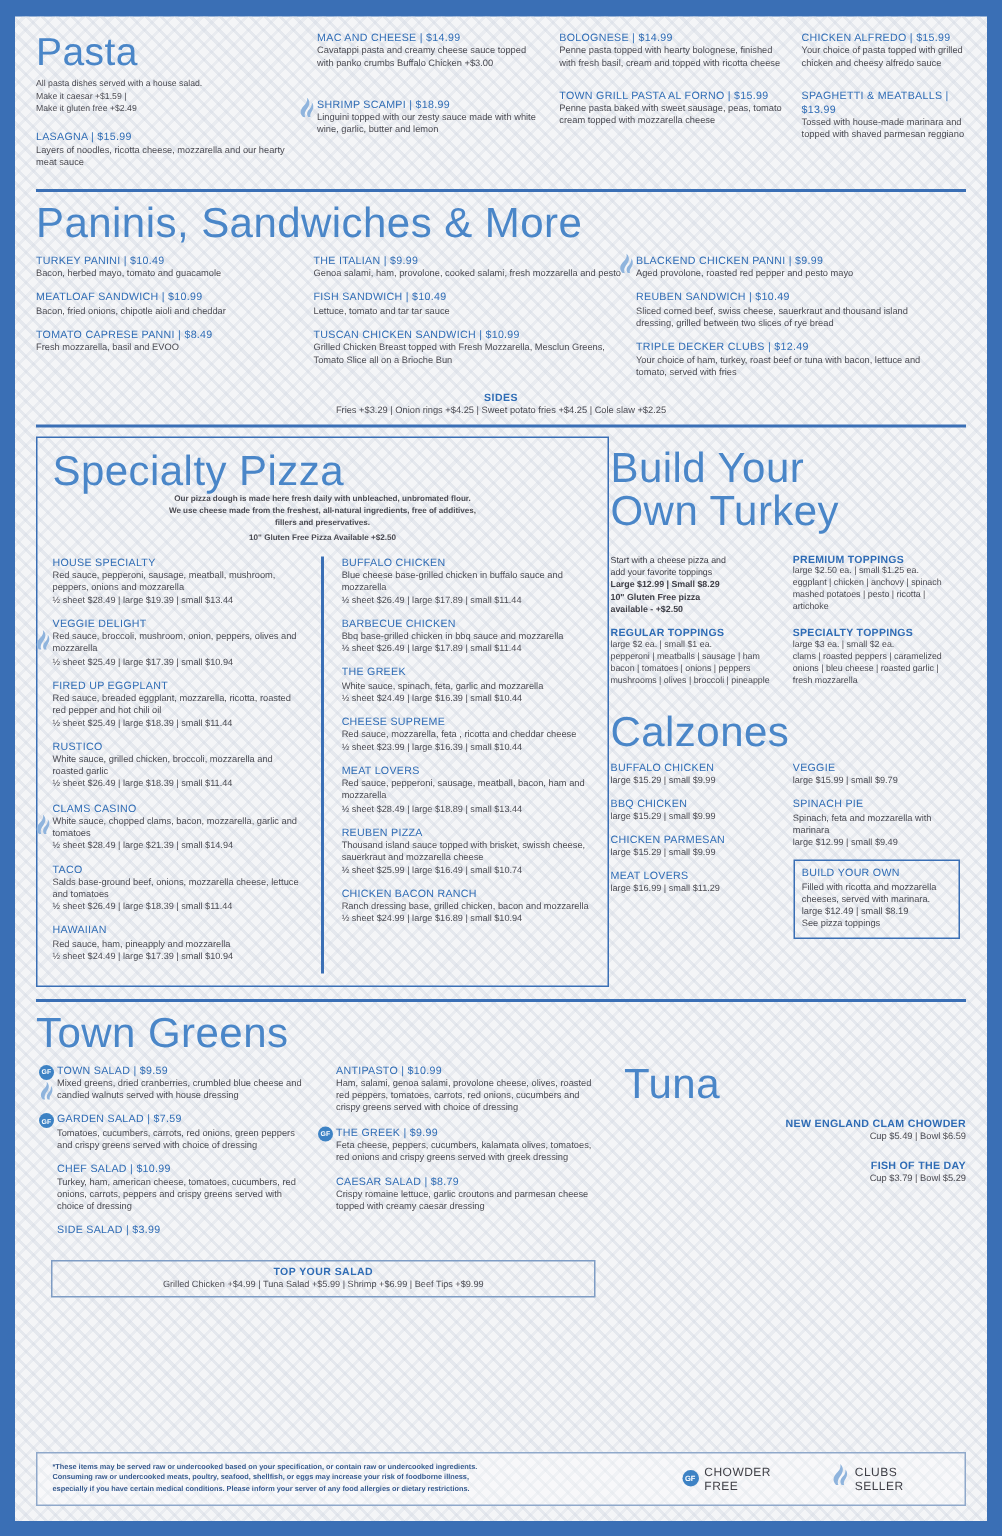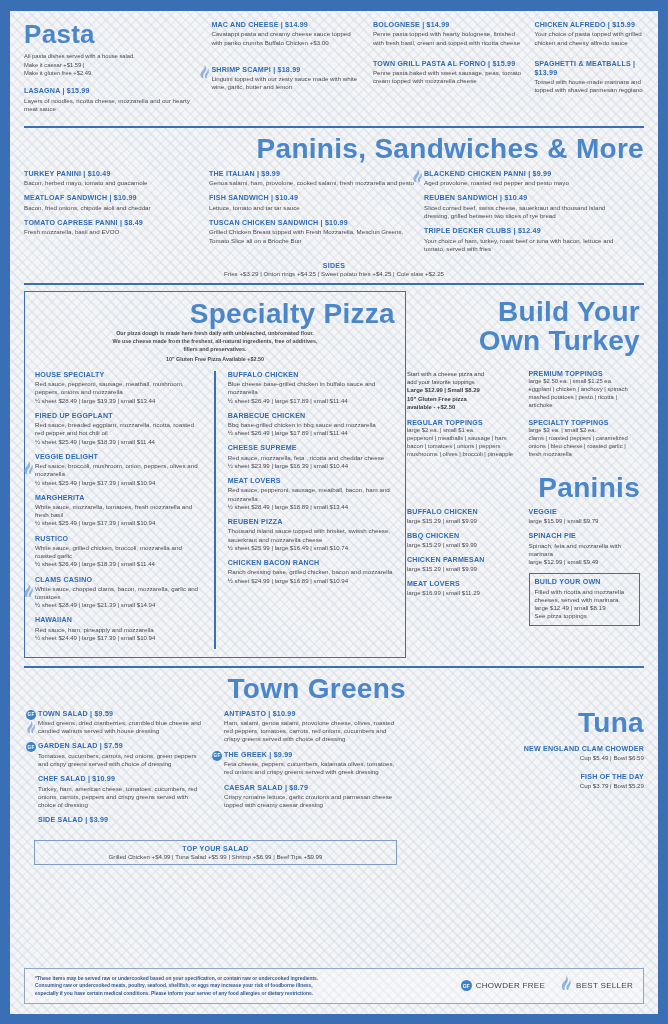--- a/index.html
+++ b/index.html
@@ -20,29 +20,29 @@
     width: 100%; height: 100%;
     background: #f4f5f7;
     background-image:
       repeating-linear-gradient(45deg, rgba(210,216,226,.45) 0 2px, rgba(0,0,0,0) 2px 7px),
       repeating-linear-gradient(-45deg, rgba(210,216,226,.32) 0 2px, rgba(0,0,0,0) 2px 7px);
     padding: 10px 14px;
     overflow: hidden;
   }
 
   .sect-title {
-    font-size: 26px; font-weight: 700; color: #4a86c8;
+    font-size: 26px; font-weight: 400; color: #4a86c8;
     letter-spacing: .3px; line-height: 1.05;
   }
-  .sect-title.center { text-align: right; }
+  .sect-title.center { text-align: left; }
   .sect-title.big { font-size: 28px; }
 
   .item { margin-bottom: 7px; }
   .item-head {
-    font-size: 7.1px; font-weight: bold; color: #2f6cb5;
+    font-size: 7.1px; font-weight: normal; color: #2f6cb5;
     letter-spacing: .2px; line-height: 1.25; text-transform: uppercase;
   }
   .item-desc {
     font-size: 6.2px; color: #4b4b52; line-height: 1.33; margin-top: .5px;
   }
   .item-price {
     font-size: 6.1px; color: #4b4b52; line-height: 1.33;
   }
 
   .rule { height: 2px; background: #3a6fb5; margin: 6px 0; }
@@ -282,77 +282,82 @@
         <div>fillers and preservatives.</div>
         <div class="gfline">10" Gluten Free Pizza Available +$2.50</div>
       </div>
 
       <div class="pizza-cols">
         <div class="col">
           <div class="item badge-wrap">
             <div class="item-head">HOUSE SPECIALTY</div>
             <div class="item-desc">Red sauce, pepperoni, sausage, meatball, mushroom, peppers, onions and mozzarella</div>
             <div class="item-price">½ sheet $28.49 | large $19.39 | small $13.44</div>
-          </div>
-          <div class="item badge-wrap">
-            <div class="item-head">FIRED UP EGGPLANT</div>
-            <div class="item-desc">Red sauce, breaded eggplant, mozzarella, ricotta, roasted red pepper and hot chili oil</div>
-            <div class="item-price">½ sheet $25.49 | large $18.39 | small $11.44</div>
           </div>
           <div class="item badge-wrap">
             <span class="bs-badge" style="top:8px">
               <svg viewBox="0 0 12 14" width="12" height="14">
                     <path d="M4 13 C1 10 3 7 5 5 C7 3 7 1 6.5 0 C9 2 8.5 5 7 7 C5.5 9 4.5 11 5.5 13 Z" fill="#8fb4dd"></path>
                     <path d="M7.5 13 C6 11 7 9 8.5 7.5 C10 6 10 4 9.8 3.2 C11.4 5 11 7.5 10 9 C9 10.5 8.5 11.8 9 13 Z" fill="#8fb4dd"></path>
                   </svg>
             </span>
             <div class="item-head">VEGGIE DELIGHT</div>
             <div class="item-desc">Red sauce, broccoli, mushroom, onion, peppers, olives and mozzarella</div>
             <div class="item-price">½ sheet $25.49 | large $17.39 | small $10.94</div>
           </div>
           <div class="item badge-wrap">
-            <div class="item-head">MARGHERITA</div>
-            <div class="item-desc">White sauce, mozzarella, tomatoes, fresh mozzarella and fresh basil</div>
-            <div class="item-price">½ sheet $25.49 | large $17.39 | small $10.94</div>
+            <div class="item-head">FIRED UP EGGPLANT</div>
+            <div class="item-desc">Red sauce, breaded eggplant, mozzarella, ricotta, roasted red pepper and hot chili oil</div>
+            <div class="item-price">½ sheet $25.49 | large $18.39 | small $11.44</div>
           </div>
           <div class="item badge-wrap">
             <div class="item-head">RUSTICO</div>
             <div class="item-desc">White sauce, grilled chicken, broccoli, mozzarella and roasted garlic</div>
             <div class="item-price">½ sheet $26.49 | large $18.39 | small $11.44</div>
           </div>
           <div class="item badge-wrap">
             <span class="bs-badge" style="top:8px">
               <svg viewBox="0 0 12 14" width="12" height="14">
                     <path d="M4 13 C1 10 3 7 5 5 C7 3 7 1 6.5 0 C9 2 8.5 5 7 7 C5.5 9 4.5 11 5.5 13 Z" fill="#8fb4dd"></path>
                     <path d="M7.5 13 C6 11 7 9 8.5 7.5 C10 6 10 4 9.8 3.2 C11.4 5 11 7.5 10 9 C9 10.5 8.5 11.8 9 13 Z" fill="#8fb4dd"></path>
                   </svg>
             </span>
             <div class="item-head">CLAMS CASINO</div>
             <div class="item-desc">White sauce, chopped clams, bacon, mozzarella, garlic and tomatoes</div>
             <div class="item-price">½ sheet $28.49 | large $21.39 | small $14.94</div>
           </div>
           <div class="item badge-wrap">
+            <div class="item-head">TACO</div>
+            <div class="item-desc">Salds base-ground beef, onions, mozzarella cheese, lettuce and tomatoes</div>
+            <div class="item-price">½ sheet $26.49 | large $18.39 | small $11.44</div>
+          </div>
+          <div class="item badge-wrap">
             <div class="item-head">HAWAIIAN</div>
             <div class="item-desc">Red sauce, ham, pineapply and mozzarella</div>
             <div class="item-price">½ sheet $24.49 | large $17.39 | small $10.94</div>
           </div>
         </div>
 
         <div class="divider"></div>
 
         <div class="col">
           <div class="item badge-wrap">
             <div class="item-head">BUFFALO CHICKEN</div>
             <div class="item-desc">Blue cheese base-grilled chicken in buffalo sauce and mozzarella</div>
             <div class="item-price">½ sheet $26.49 | large $17.89 | small $11.44</div>
           </div>
           <div class="item badge-wrap">
             <div class="item-head">BARBECUE CHICKEN</div>
             <div class="item-desc">Bbq base-grilled chicken in bbq sauce and mozzarella</div>
             <div class="item-price">½ sheet $26.49 | large $17.89 | small $11.44</div>
+          </div>
+          <div class="item badge-wrap">
+            <div class="item-head">THE GREEK</div>
+            <div class="item-desc">White sauce, spinach, feta, garlic and mozzarella</div>
+            <div class="item-price">½ sheet $24.49 | large $16.39 | small $10.44</div>
           </div>
           <div class="item badge-wrap">
             <div class="item-head">CHEESE SUPREME</div>
             <div class="item-desc">Red sauce, mozzarella, feta , ricotta and cheddar cheese</div>
             <div class="item-price">½ sheet $23.99 | large $16.39 | small $10.44</div>
           </div>
           <div class="item badge-wrap">
             <div class="item-head">MEAT LOVERS</div>
             <div class="item-desc">Red sauce, pepperoni, sausage, meatball, bacon, ham and mozzarella</div>
             <div class="item-price">½ sheet $28.49 | large $18.89 | small $13.44</div>
@@ -399,21 +404,21 @@
           </div>
           <div class="bc">
             <div class="topping-h">SPECIALTY TOPPINGS</div>
             <div class="topping-b" style="white-space:pre-line">large $3 ea. | small $2 ea.
 clams | roasted peppers | caramelized onions | bleu cheese | roasted garlic | fresh mozzarella</div>
           </div>
         </div>
       </section>
 
       <section class="calz">
-        <div class="sect-title center big">Paninis</div>
+        <div class="sect-title center big">Calzones</div>
         <div class="calz-cols">
           <div class="cc">
             <div class="calz-item">
               <div class="item-head">BUFFALO CHICKEN</div>
               <div class="item-price">large $15.29 | small $9.99</div>
             </div>
             <div class="calz-item">
               <div class="item-head">BBQ CHICKEN</div>
               <div class="item-price">large $15.29 | small $9.99</div>
             </div>
@@ -528,19 +533,19 @@
         <span class="gf">GF</span>
         <span class="txt">CHOWDER FREE</span>
       </div>
       <div class="legend-item">
         <span class="bs">
           <svg viewBox="0 0 12 14" width="13" height="15">
                 <path d="M4 13 C1 10 3 7 5 5 C7 3 7 1 6.5 0 C9 2 8.5 5 7 7 C5.5 9 4.5 11 5.5 13 Z" fill="#8fb4dd"></path>
                 <path d="M7.5 13 C6 11 7 9 8.5 7.5 C10 6 10 4 9.8 3.2 C11.4 5 11 7.5 10 9 C9 10.5 8.5 11.8 9 13 Z" fill="#8fb4dd"></path>
               </svg>
         </span>
-        <span class="txt">BEST SELLER</span>
+        <span class="txt">CLUBS SELLER</span>
       </div>
     </div>
   </div>
 
 </div>
 </div>
 
 </body></html>

